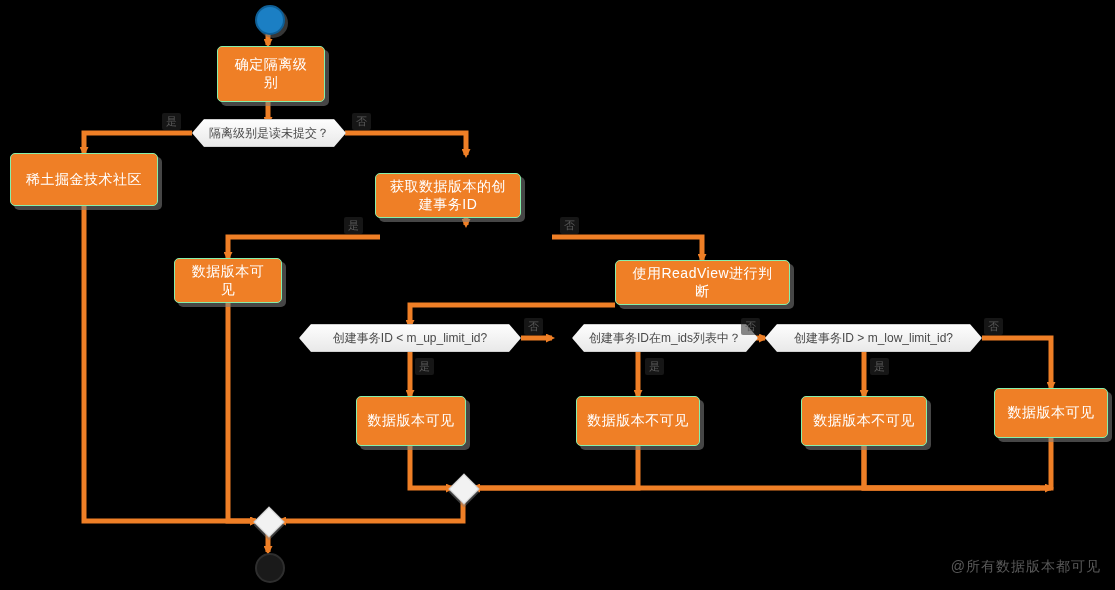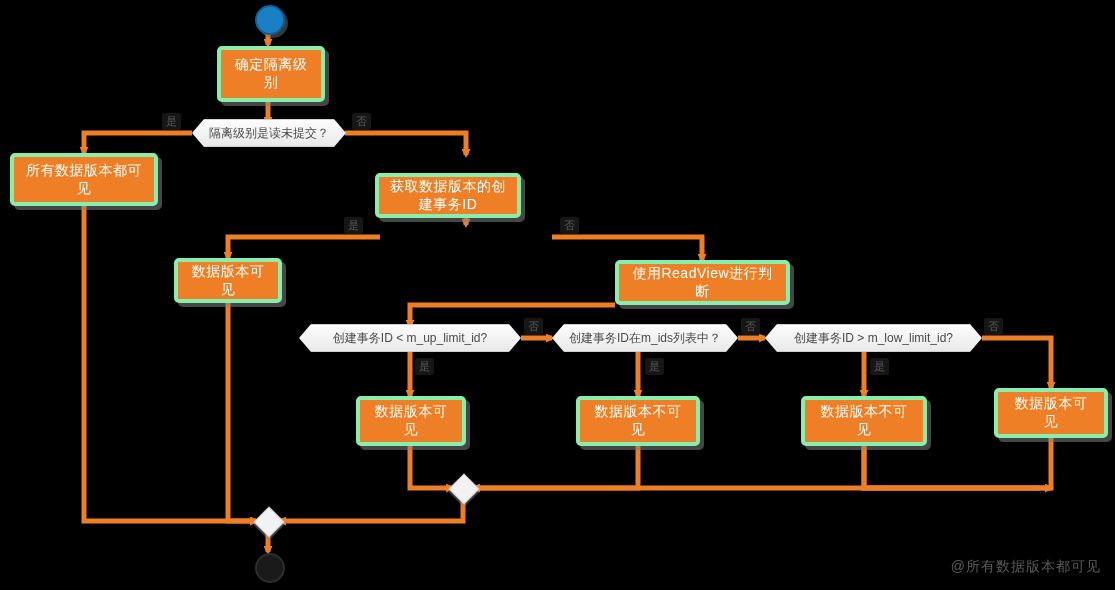--- a/index.html
+++ b/index.html
@@ -7,21 +7,21 @@
        font-family:"Liberation Sans","DejaVu Sans",sans-serif;}
   #stage{position:relative;width:1115px;height:590px;background:#000;}
   svg#wires{position:absolute;left:0;top:0;width:1115px;height:590px;}
 
   .node{position:absolute;box-sizing:border-box;display:flex;
         align-items:center;justify-content:center;text-align:center;}
 
   
   .proc{
     background:#ef7f26;
-    border:4px solid #86efac;
+    border:1px solid #86efac;
     border-radius:5px;
     color:#ffffff;
     font-size:14px;
     letter-spacing:.5px;
     box-shadow:4px 4px 0 rgba(128,128,128,.55);
     padding:0 10px;
   }
   
   .dec{
     background:linear-gradient(#fdfdfd,#e9e9e9);
@@ -118,36 +118,36 @@
   </svg>
 
   <div class="startnode" style="left:255px;top:5px;"></div>
 
   <div class="node proc" style="left:217px;top:46px;width:108px;height:56px;">确定隔离级别</div>
 
   <div class="node dec" style="left:192px;top:119px;width:154px;height:28px;">隔离级别是读未提交？</div>
   <div class="edgelabel" style="left:162px;top:113px;">是</div>
   <div class="edgelabel" style="left:352px;top:113px;">否</div>
 
-  <div class="node proc" style="left:10px;top:153px;width:148px;height:53px;">所有数据版本都可见</div>
+  <div class="node proc" style="left:10px;top:153px;width:148px;height:53px;">稀土掘金技术社区</div>
 
   <div class="node proc" style="left:375px;top:173px;width:146px;height:45px;">获取数据版本的创建事务ID</div>
 
   <div class="edgelabel" style="left:344px;top:217px;">是</div>
   <div class="edgelabel" style="left:560px;top:217px;">否</div>
 
   <div class="node proc" style="left:174px;top:258px;width:108px;height:45px;">数据版本可见</div>
 
   <div class="node proc" style="left:615px;top:260px;width:175px;height:45px;">使用ReadView进行判断</div>
 
   <div class="node dec" style="left:299px;top:324px;width:222px;height:28px;">创建事务ID &lt; m_up_limit_id?</div>
   <div class="edgelabel" style="left:415px;top:358px;">是</div>
   <div class="edgelabel" style="left:524px;top:318px;">否</div>
 
-  <div class="node dec" style="left:552px;top:324px;width:186px;height:28px;">创建事务ID在m_ids列表中？</div>
+  <div class="node dec" style="left:572px;top:324px;width:186px;height:28px;">创建事务ID在m_ids列表中？</div>
   <div class="edgelabel" style="left:645px;top:358px;">是</div>
   <div class="edgelabel" style="left:741px;top:318px;">否</div>
 
   <div class="node dec" style="left:765px;top:324px;width:217px;height:28px;">创建事务ID &gt; m_low_limit_id?</div>
   <div class="edgelabel" style="left:870px;top:358px;">是</div>
   <div class="edgelabel" style="left:984px;top:318px;">否</div>
 
   <div class="node proc" style="left:356px;top:396px;width:110px;height:50px;">数据版本可见</div>
 
   <div class="node proc" style="left:576px;top:396px;width:124px;height:50px;">数据版本不可见</div>

